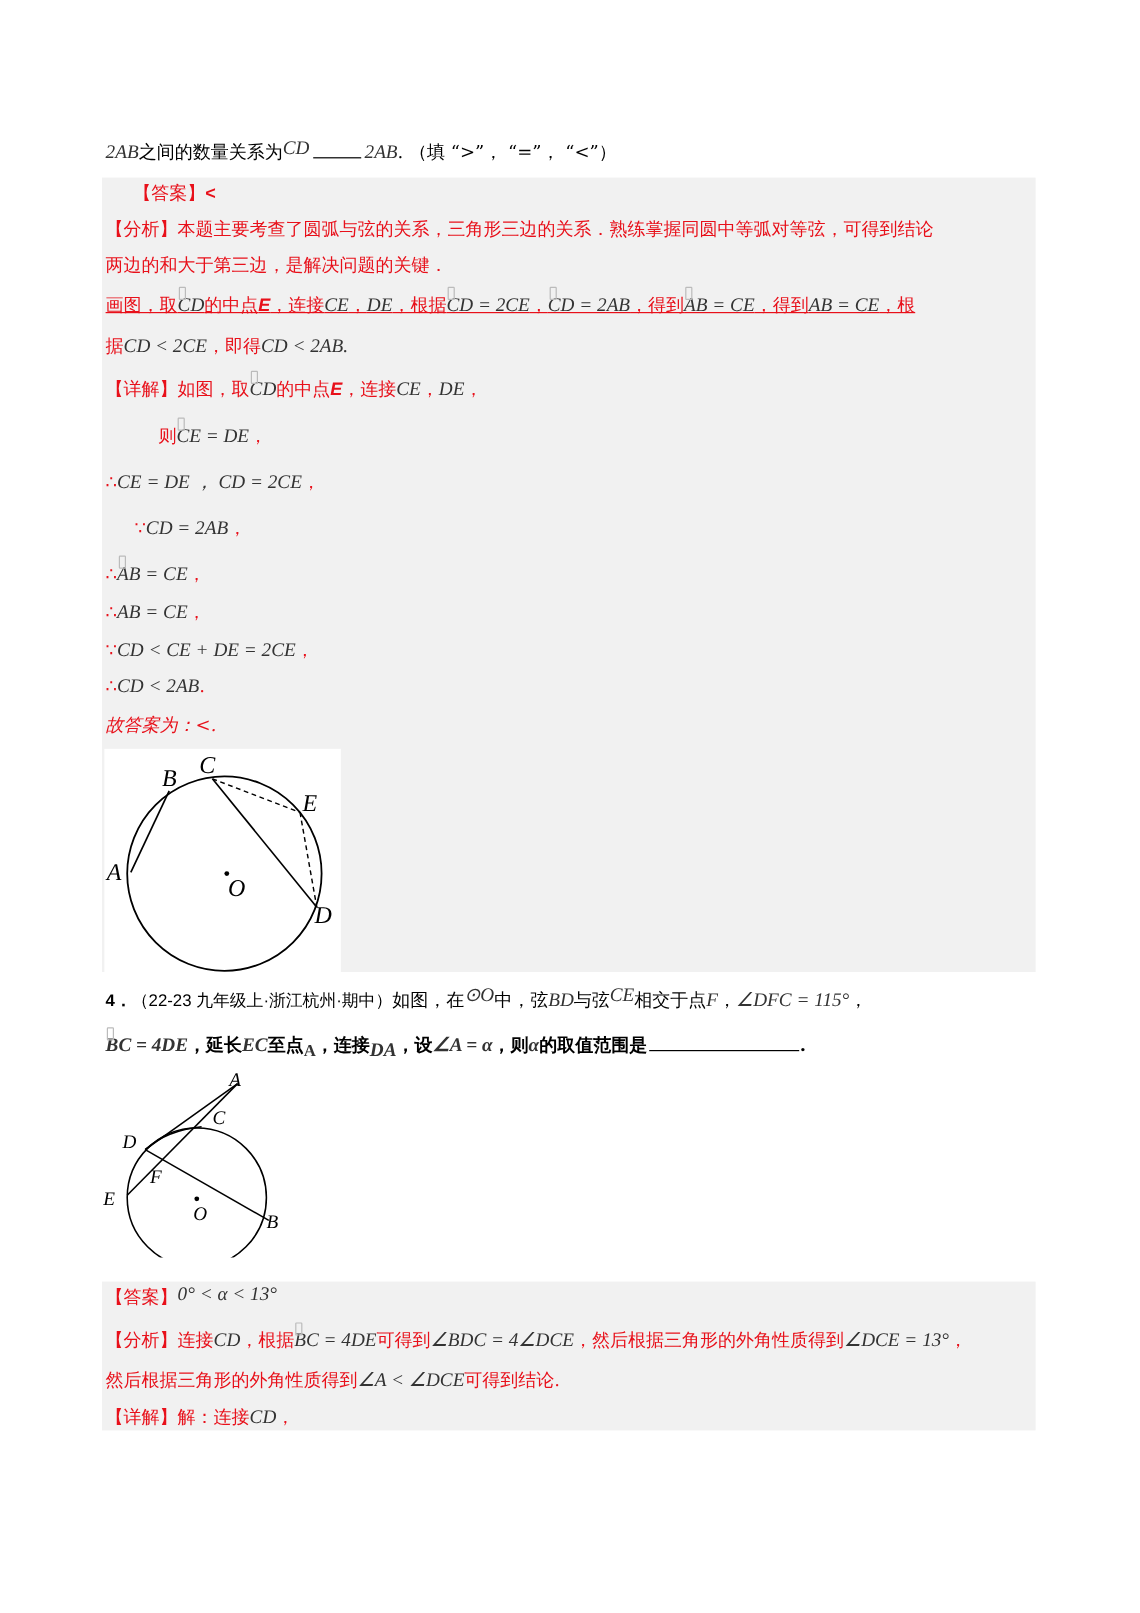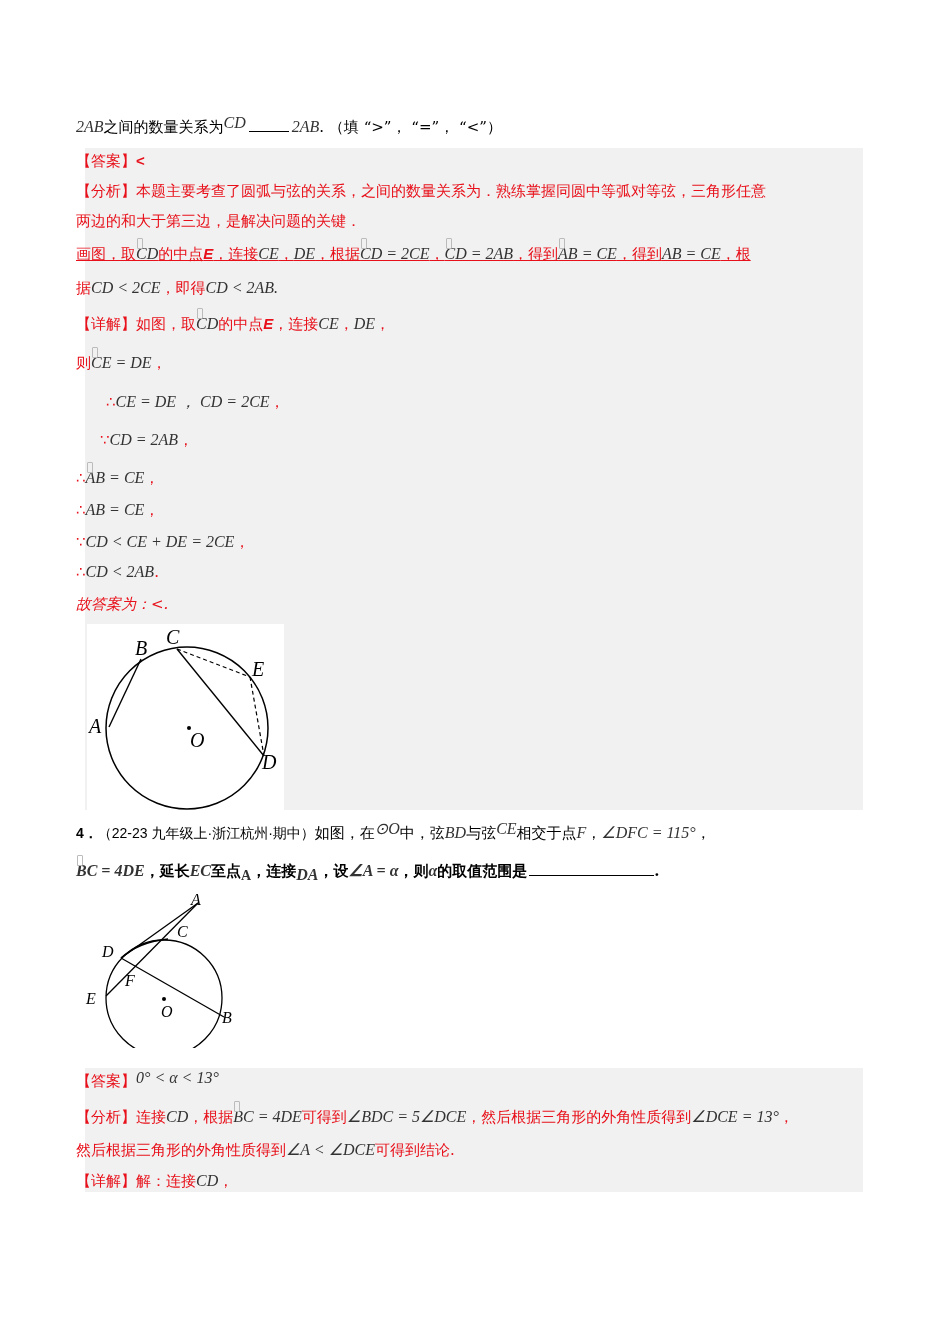--- a/index.html
+++ b/index.html
@@ -1,62 +1,62 @@
 <!DOCTYPE html>
 <html><head>
 <meta charset="utf-8">
 <style>
   html, body { margin:0; padding:0; background:#ffffff; }
   body { width:950px; height:1344px; position:relative; overflow:hidden;
          font-family:"DejaVu Serif", "Liberation Serif", serif; color:#000; }
-  .line { position:absolute; left:76px; font-size:15px; line-height:22px; white-space:nowrap; }
+  .line { position:absolute; left:88px; font-size:15px; line-height:22px; white-space:nowrap; }
   .red { color:#e8101a; }
   .math { font-family:"Liberation Serif", serif; font-style:italic; color:#333; font-size:16px; }
   .mathup { font-family:"Liberation Serif", serif; color:#333; font-size:16px; }
   .gray { position:absolute; left:85px; width:778px; background:#f1f1f1; }
   .blank { display:inline-block; border-bottom:1.5px solid #000; vertical-align:baseline; height:12px; }
   .arc { position:relative; }
   .arc::before { content:""; position:absolute; left:1px; top:-7px; width:4px; height:9px; border:1px solid #bbb; border-radius:1px; }
   .fig { position:absolute; }
   .qnum { font-family:"Liberation Sans", sans-serif; font-weight:bold; font-size:14px; }
   .sans { font-family:"Liberation Sans", sans-serif; font-weight:bold; }
 </style>
 </head>
 <body>
 
 <div class="line" style="top:116px;">
   <span class="math">2AB</span><span>之间的数量关系为</span><span class="math" style="position:relative;top:-4px;">CD</span><span class="blank" style="width:40px;margin:0 3px;"></span><span class="math">2AB</span><span>. （填 “&gt;”， “=”， “&lt;”）</span>
 </div>
 
 <div class="gray" style="top:148px;height:662px;"></div>
 
-<div class="line red" style="top:150px;">
+<div class="line red" style="top:150px;margin-left:23px;">
   <span>【答案】</span><span class="sans">&lt;</span>
 </div>
 
 <div class="line red" style="top:180px;">
-  <span>【分析】</span><span>本题主要考查了圆弧与弦的关系，之间的数量关系为．熟练掌握同圆中等弧对等弦，三角形任意</span>
+  <span>【分析】</span><span>本题主要考查了圆弧与弦的关系，三角形三边的关系．熟练掌握同圆中等弧对等弦，可得到结论</span>
 </div>
 <div class="line red" style="top:210px;">
   <span>两边的和大于第三边，是解决问题的关键．</span>
 </div>
 
 <div class="line red" style="top:243px;text-decoration:underline;">
   <span>画图，取</span><span class="math arc">CD</span><span>的中点</span><span class="sans" style="font-style:italic;">E</span><span>，连接</span><span class="math">CE</span><span>，</span><span class="math">DE</span><span>，根据</span><span class="math arc">CD = 2CE</span><span>，</span><span class="math arc">CD = 2AB</span><span>，得到</span><span class="math arc">AB = CE</span><span>，得到</span><span class="math">AB = CE</span><span>，根</span>
 </div>
 <div class="line red" style="top:277px;">
   <span>据</span><span class="math">CD &lt; 2CE</span><span>，即得</span><span class="math">CD &lt; 2AB</span><span class="math">.</span>
 </div>
 
 <div class="line red" style="top:313px;">
   <span>【详解】</span><span>如图，取</span><span class="math arc">CD</span><span>的中点</span><span class="sans" style="font-style:italic;">E</span><span>，连接</span><span class="math">CE</span><span>，</span><span class="math">DE</span><span>，</span>
 </div>
 
-<div class="line" style="top:352px;"><span class="red">则</span><span class="math arc">CE = DE</span><span class="red">，</span></div>
-<div class="line" style="top:391px;margin-left:30px;"><span class="red">∴</span><span class="math">CE = DE ，  CD = 2CE</span><span class="red">，</span></div>
+<div class="line" style="top:352px;margin-left:44px;"><span class="red">则</span><span class="math arc">CE = DE</span><span class="red">，</span></div>
+<div class="line" style="top:391px;"><span class="red">∴</span><span class="math">CE = DE ，  CD = 2CE</span><span class="red">，</span></div>
 <div class="line" style="top:429px;margin-left:24px;"><span class="red">∵</span><span class="math">CD = 2AB</span><span class="red">，</span></div>
 <div class="line" style="top:467px;"><span class="red">∴</span><span class="math arc">AB = CE</span><span class="red">，</span></div>
 <div class="line" style="top:499px;"><span class="red">∴</span><span class="math">AB = CE</span><span class="red">，</span></div>
 <div class="line" style="top:531px;"><span class="red">∵</span><span class="math">CD &lt; CE + DE = 2CE</span><span class="red">，</span></div>
 <div class="line" style="top:561px;"><span class="red">∴</span><span class="math">CD &lt; 2AB</span><span class="red">.</span></div>
 
 <div class="line red" style="top:593px;font-style:italic;">
   <span>故答案为：&lt;.</span>
 </div>
 
@@ -106,20 +106,20 @@
   </svg>
 </div>
 
 <div class="gray" style="top:1068px;height:124px;"></div>
 
 <div class="line" style="top:1070px;text-align:right;">
   <span class="red">【答案】</span><span class="math" style="position:relative;top:-3px;">0° &lt; α &lt; 13°</span>
 </div>
 
 <div class="line red" style="top:1106px;">
-  <span>【分析】</span><span>连接</span><span class="math">CD</span><span>，根据</span><span class="math arc">BC = 4DE</span><span>可得到</span><span class="math">∠BDC = 5∠DCE</span><span>，然后根据三角形的外角性质得到</span><span class="math">∠DCE = 13°</span><span>，</span>
+  <span>【分析】</span><span>连接</span><span class="math">CD</span><span>，根据</span><span class="math arc">BC = 4DE</span><span>可得到</span><span class="math">∠BDC = 4∠DCE</span><span>，然后根据三角形的外角性质得到</span><span class="math">∠DCE = 13°</span><span>，</span>
 </div>
 <div class="line red" style="top:1139px;text-align:center;">
   <span>然后根据三角形的外角性质得到</span><span class="math">∠A &lt; ∠DCE</span><span>可得到结论.</span>
 </div>
 <div class="line red" style="top:1170px;">
   <span>【详解】</span><span>解：连接</span><span class="math">CD</span><span>，</span>
 </div>
 
 </body></html>

